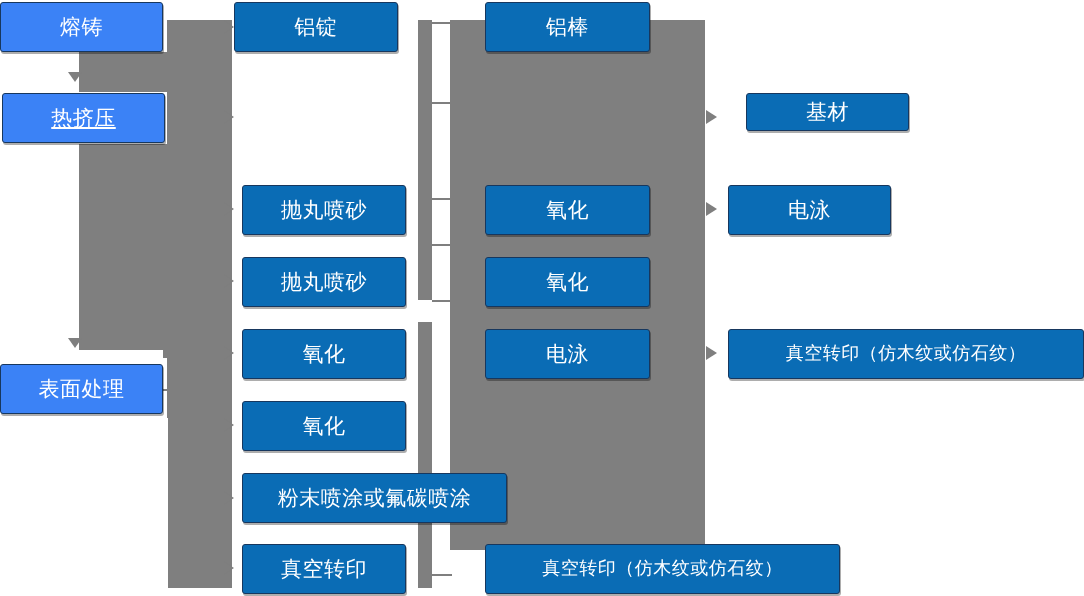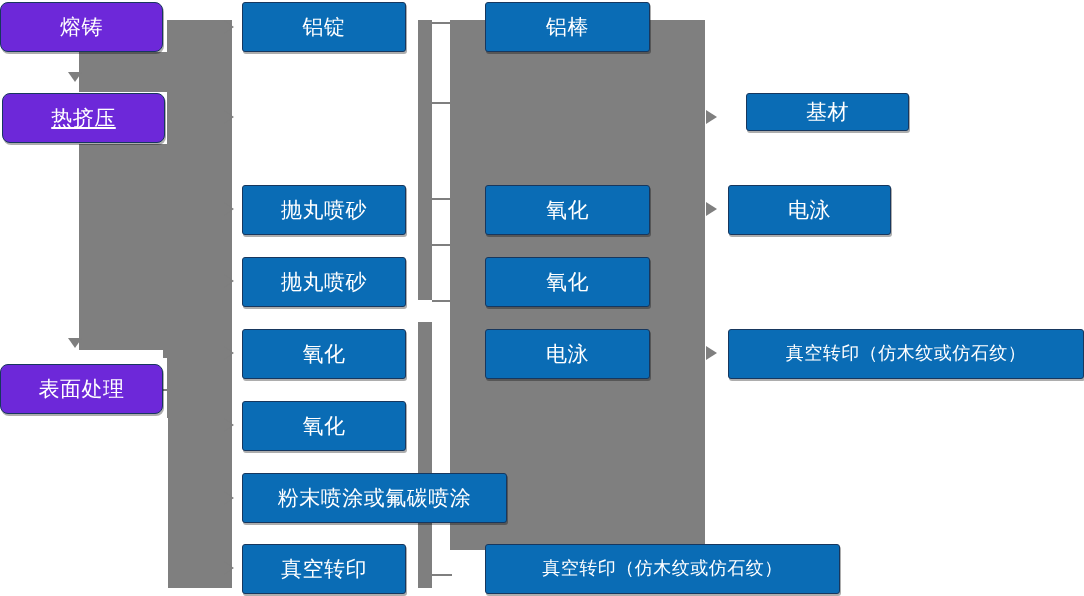--- a/index.html
+++ b/index.html
@@ -53,21 +53,21 @@
     color: #ffffff;
     border: 1px solid #17375e;
     border-radius: 3px;
     font-size: 21px;
     line-height: 1.1;
     letter-spacing: 0.5px;
     white-space: nowrap;
     text-align: center;
     box-shadow: 1px 2px 0 rgba(0,0,0,0.32);
   }
-  .box.dark  { background: #6d28d9; border-radius: 8px; }
+  .box.dark  { background: #3b82f6; }
   .box.light { background: #0a6cb5; }
   .box.lg    { font-size: 18px; }
 </style>
 </head>
 <body>
 
 <div id="canvas">
 
   <div class="gray" style="left:168px; top:20px; width:64px; height:568px;"></div>
   <div class="gray" style="left:79px; top:20px; width:100px; height:330px;"></div>
@@ -113,21 +113,21 @@
   <div class="box dark" style="left:0px; top:2px; width:163px; height:50px;">
     <span>熔铸</span>
   </div>
   <div class="box dark" style="left:2px; top:93px; width:163px; height:50px;text-decoration:underline;">
     <span>热挤压</span>
   </div>
   <div class="box dark" style="left:0px; top:364px; width:163px; height:50px;">
     <span>表面处理</span>
   </div>
 
-  <div class="box light" style="left:242px; top:2px; width:164px; height:50px;">
+  <div class="box light" style="left:234px; top:2px; width:164px; height:50px;">
     <span>铝锭</span>
   </div>
   <div class="box light" style="left:242px; top:185px; width:164px; height:50px;">
     <span>抛丸喷砂</span>
   </div>
   <div class="box light" style="left:242px; top:257px; width:164px; height:50px;">
     <span>抛丸喷砂</span>
   </div>
   <div class="box light" style="left:242px; top:329px; width:164px; height:50px;">
     <span>氧化</span>

